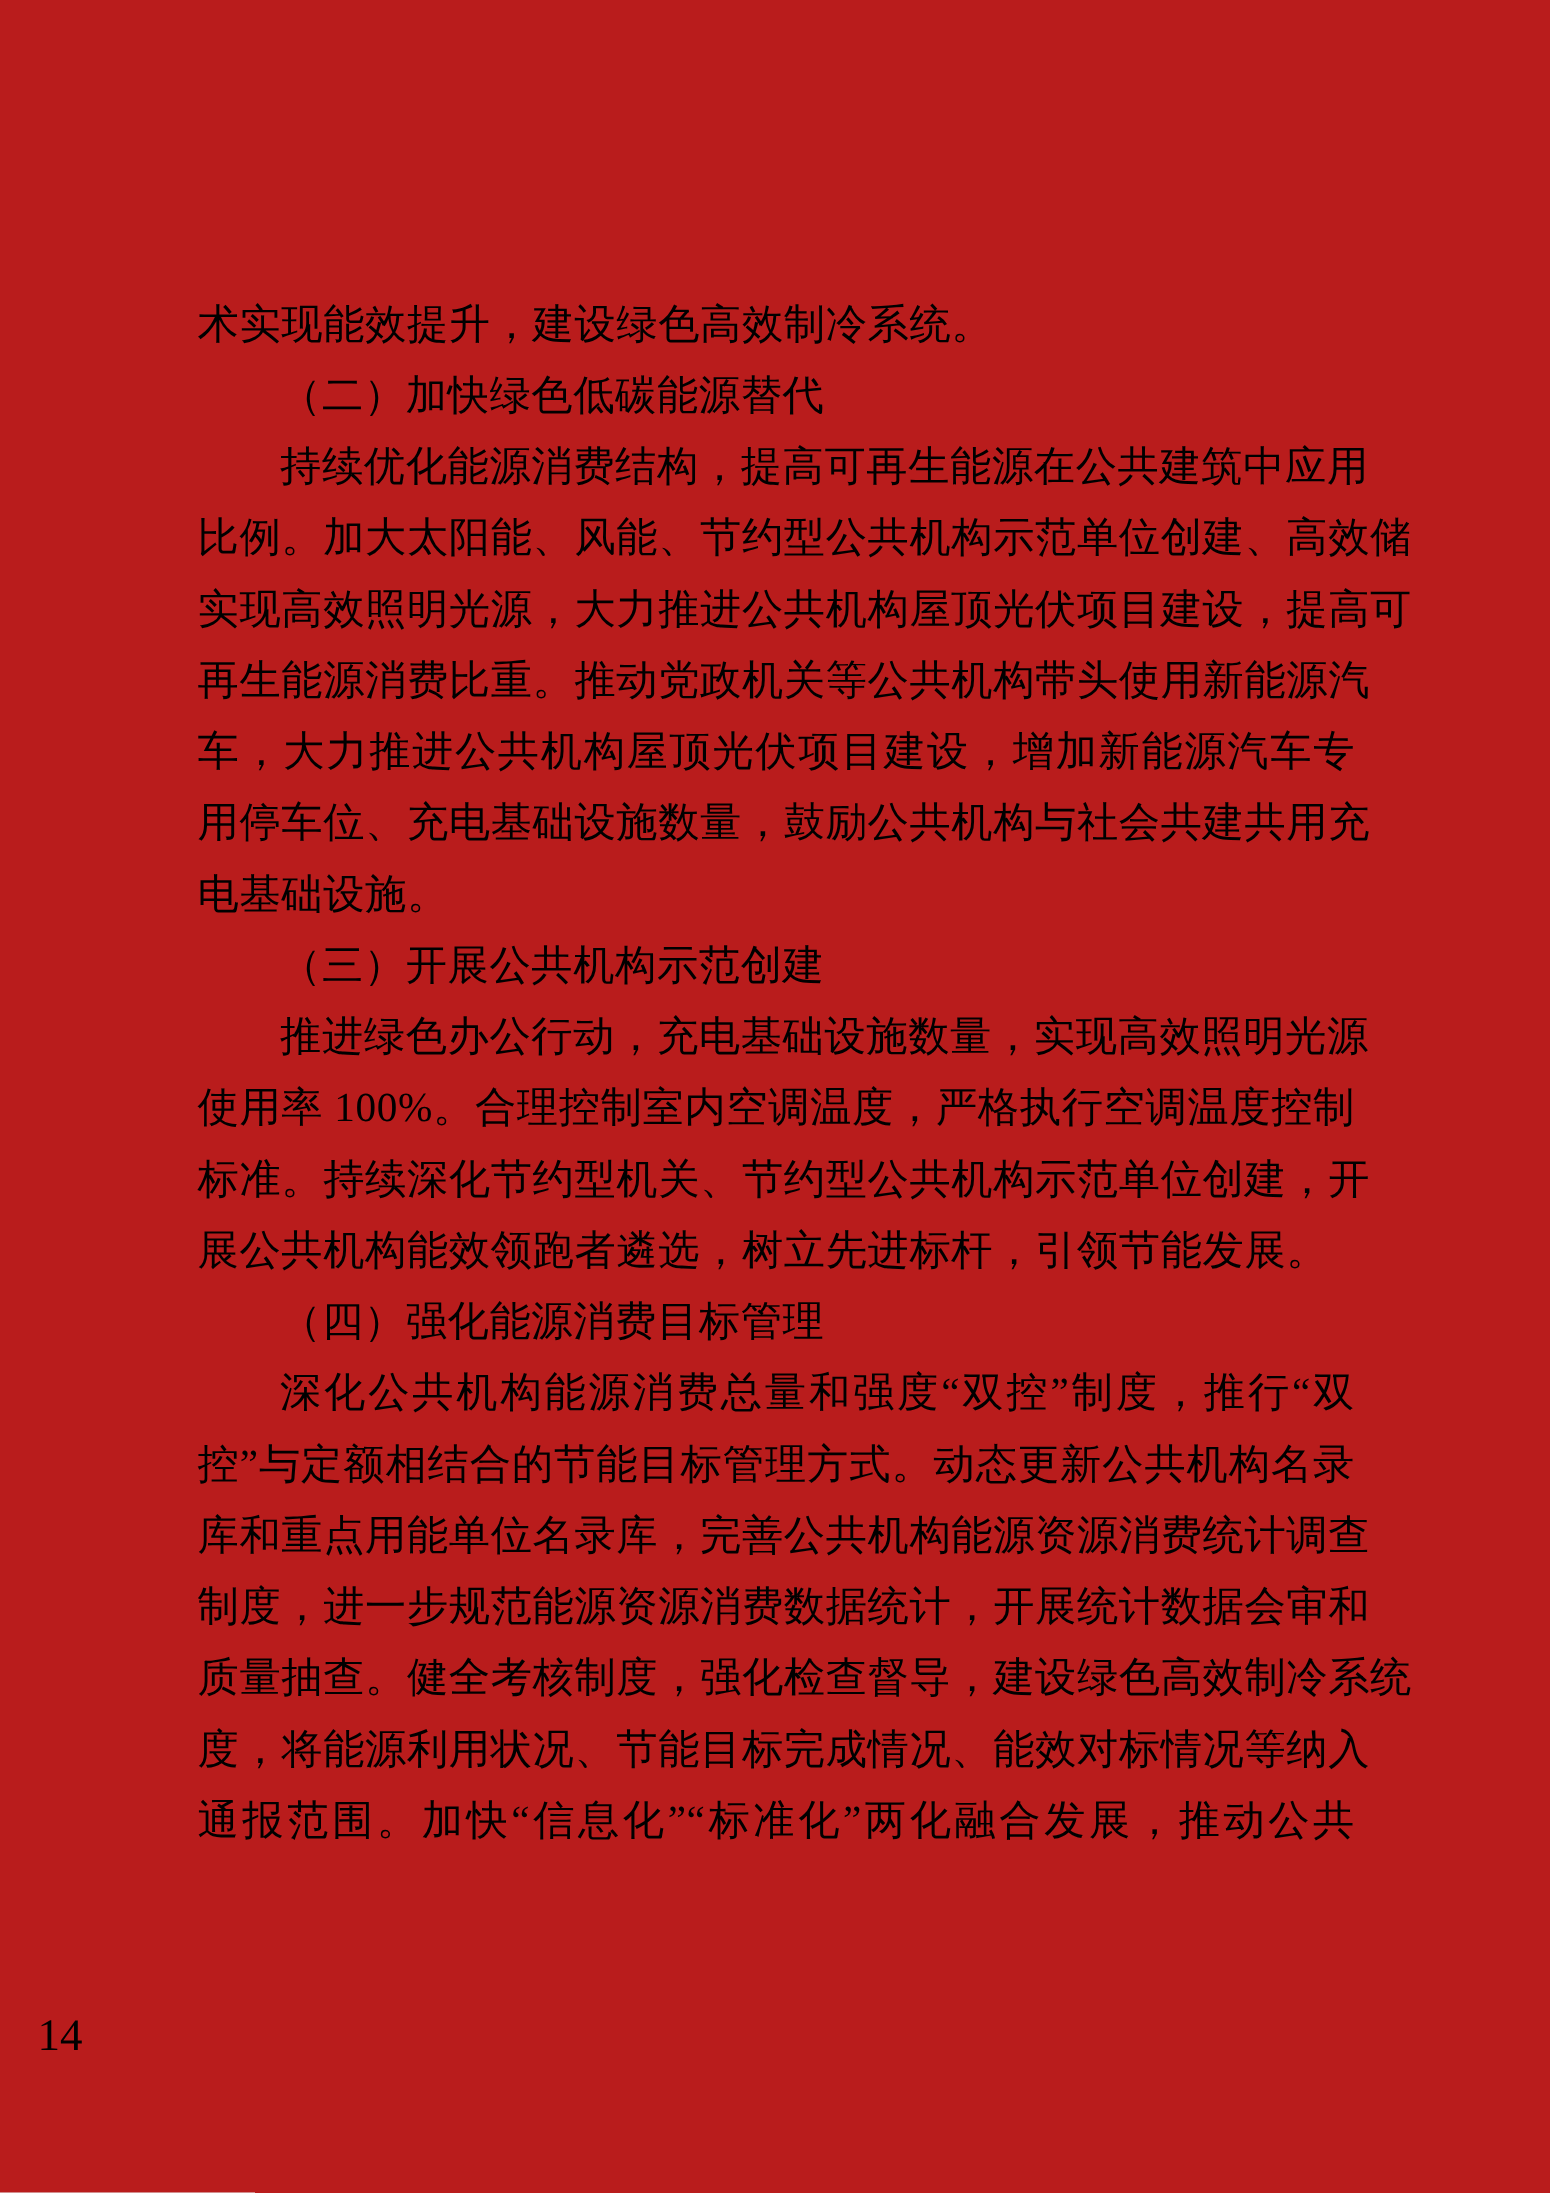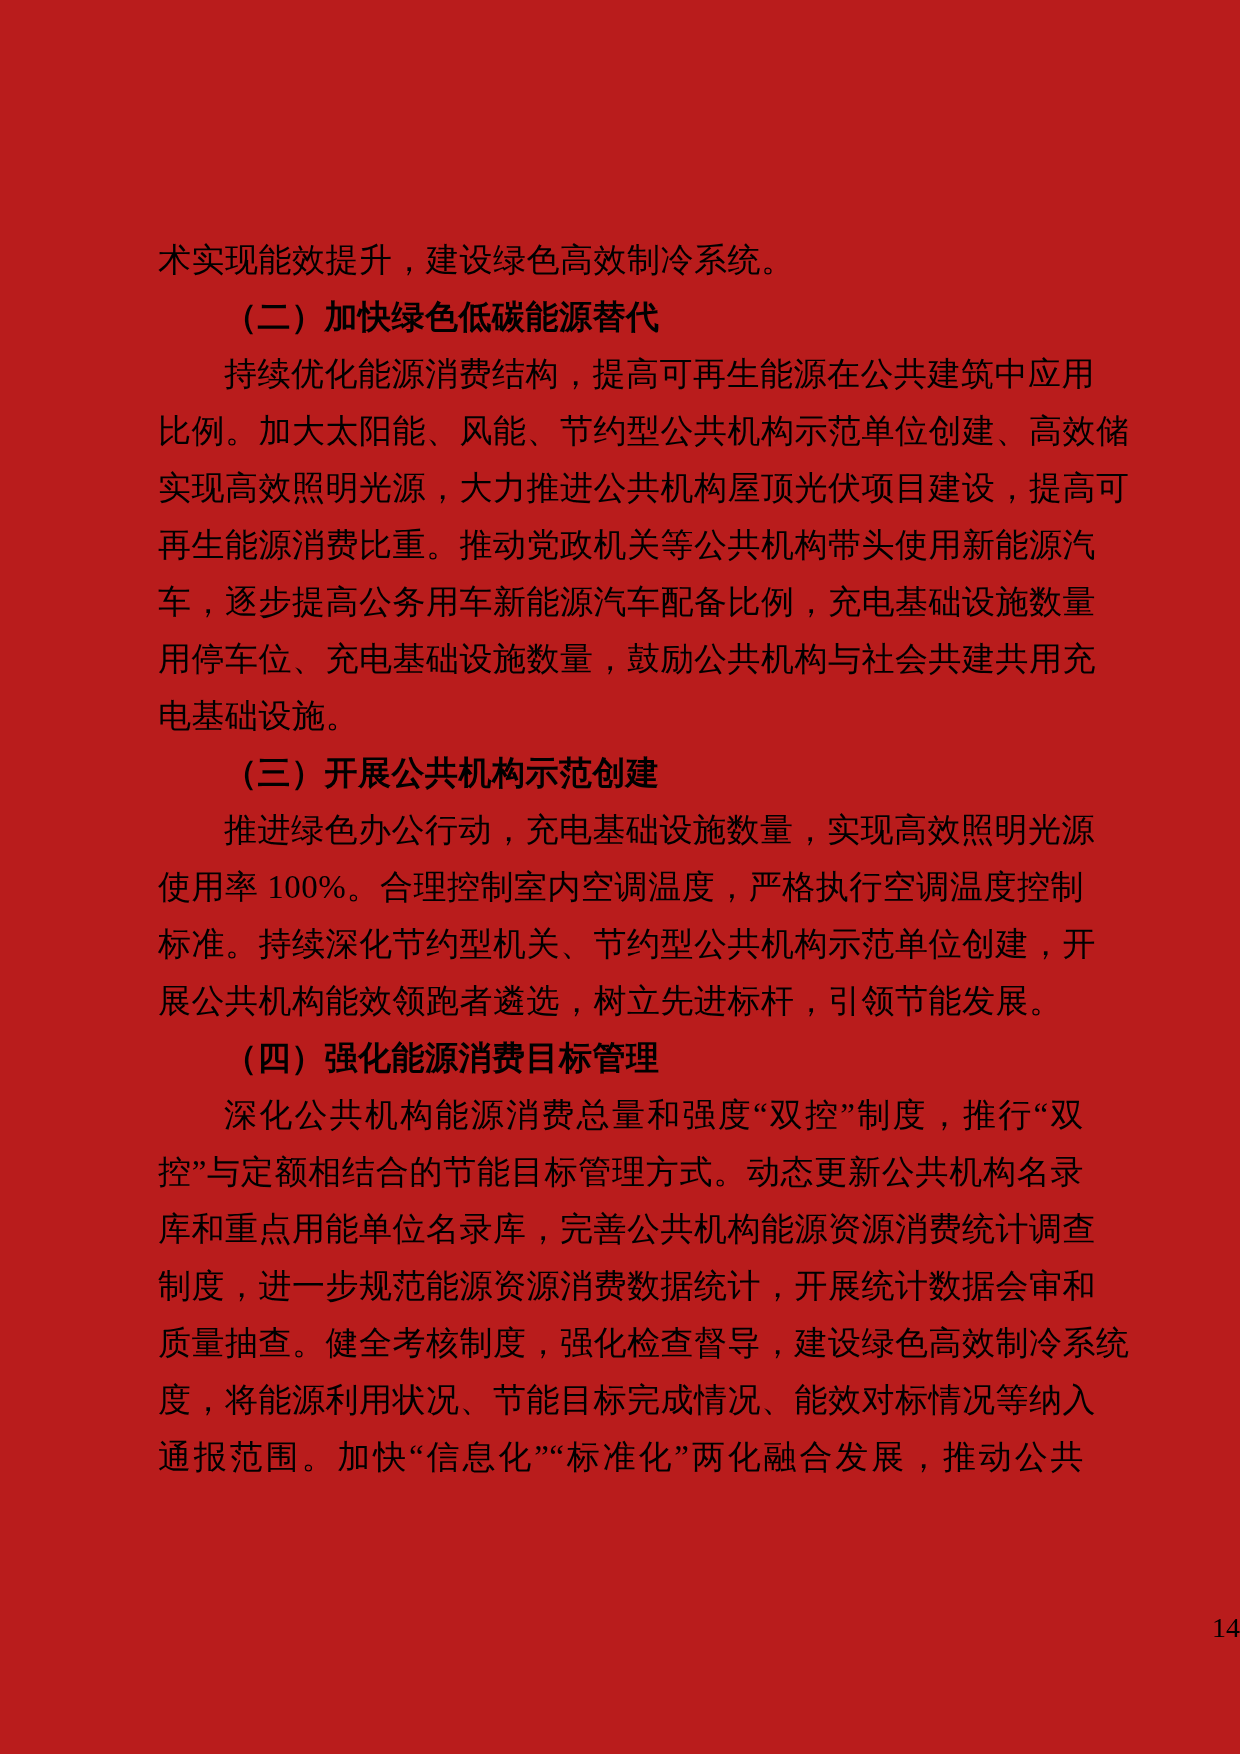--- a/index.html
+++ b/index.html
@@ -34,46 +34,46 @@
   }
   .line.indent {
     padding-left: 66px;
   }
   .line.stretch {
     
     text-align-last: justify;
   }
   .line.heading {
     
-    font-weight: 700;
+    font-weight: 400;
   }
   .page-number {
     position: absolute;
     top: 1608px;
     left: 0;
     width: 100%;
-    text-align: right;
+    text-align: left;
     text-indent: 30px; 
-    font-size: 28px;
+    font-size: 36px;
     line-height: 40px;
     font-family: "Liberation Serif", "DejaVu Serif", serif;
   }
 </style>
 </head>
 <body>
 
 <div class="page">
   <div class="doc-body">
       <div class="line">术实现能效提升，建设绿色高效制冷系统。</div>
       <div class="line indent heading">（二）加快绿色低碳能源替代</div>
       <div class="line indent stretch">持续优化能源消费结构，提高可再生能源在公共建筑中应用</div>
       <div class="line stretch">比例。加大太阳能、风能、节约型公共机构示范单位创建、高效储</div>
       <div class="line stretch">实现高效照明光源，大力推进公共机构屋顶光伏项目建设，提高可</div>
       <div class="line stretch">再生能源消费比重。推动党政机关等公共机构带头使用新能源汽</div>
-      <div class="line stretch">车，逐步提高公务用车新能源汽车配备比例，充电基础设施数量</div>
+      <div class="line stretch">车，大力推进公共机构屋顶光伏项目建设，增加新能源汽车专</div>
       <div class="line stretch">用停车位、充电基础设施数量，鼓励公共机构与社会共建共用充</div>
       <div class="line">电基础设施。</div>
       <div class="line indent heading">（三）开展公共机构示范创建</div>
       <div class="line indent stretch">推进绿色办公行动，充电基础设施数量，实现高效照明光源</div>
       <div class="line stretch">使用率 100%。合理控制室内空调温度，严格执行空调温度控制</div>
       <div class="line stretch">标准。持续深化节约型机关、节约型公共机构示范单位创建，开</div>
       <div class="line">展公共机构能效领跑者遴选，树立先进标杆，引领节能发展。</div>
       <div class="line indent heading">（四）强化能源消费目标管理</div>
       <div class="line indent stretch">深化公共机构能源消费总量和强度“双控”制度，推行“双</div>
       <div class="line stretch">控”与定额相结合的节能目标管理方式。动态更新公共机构名录</div>

